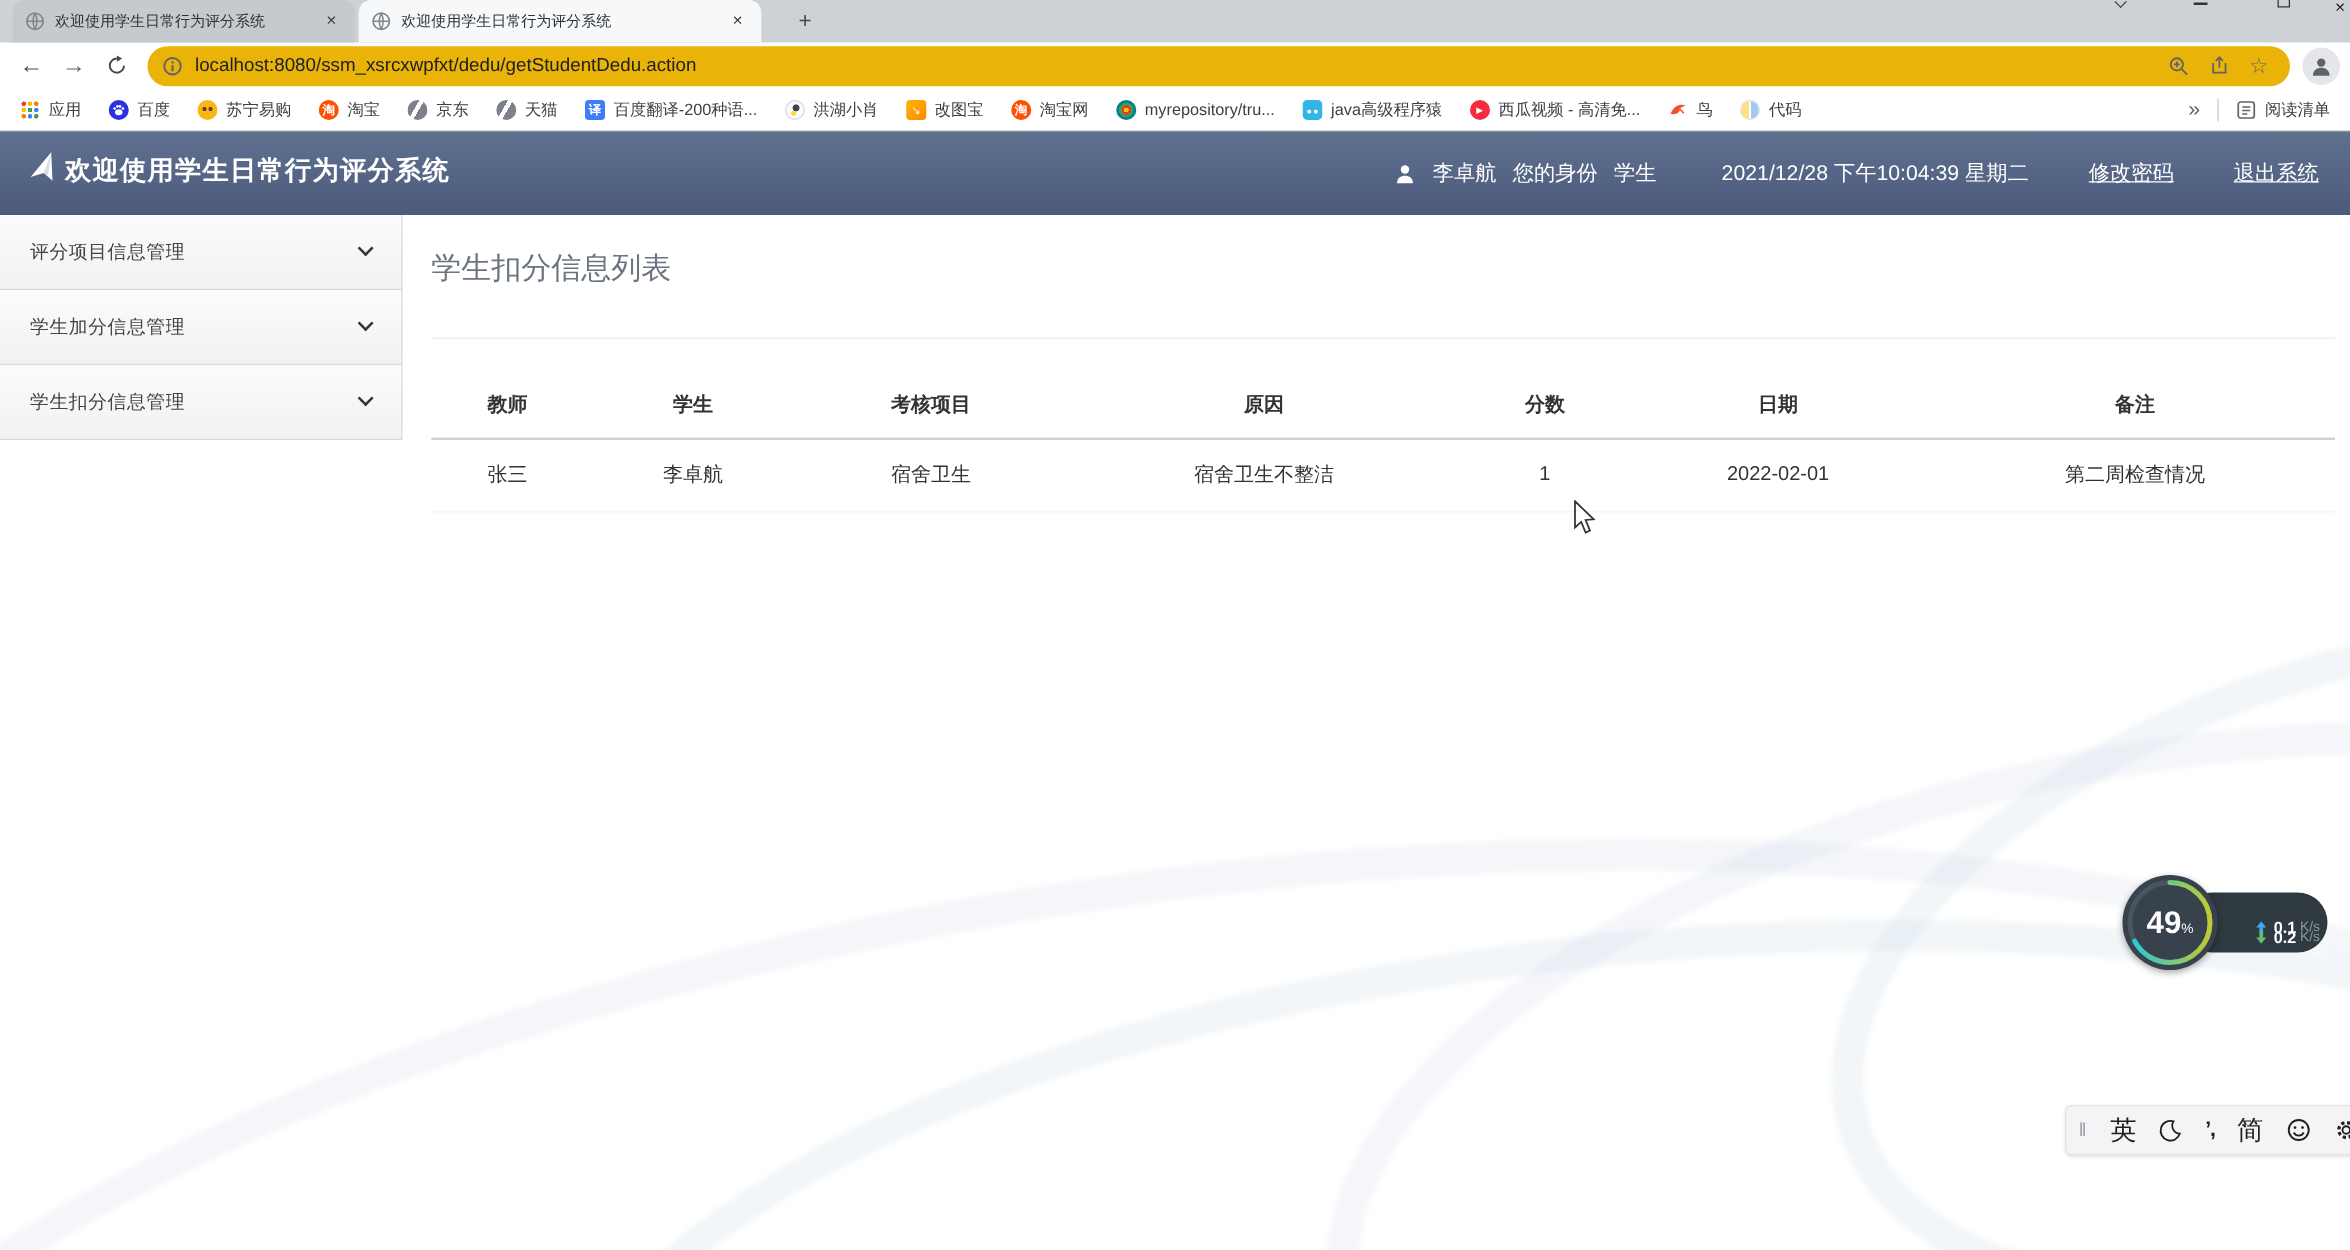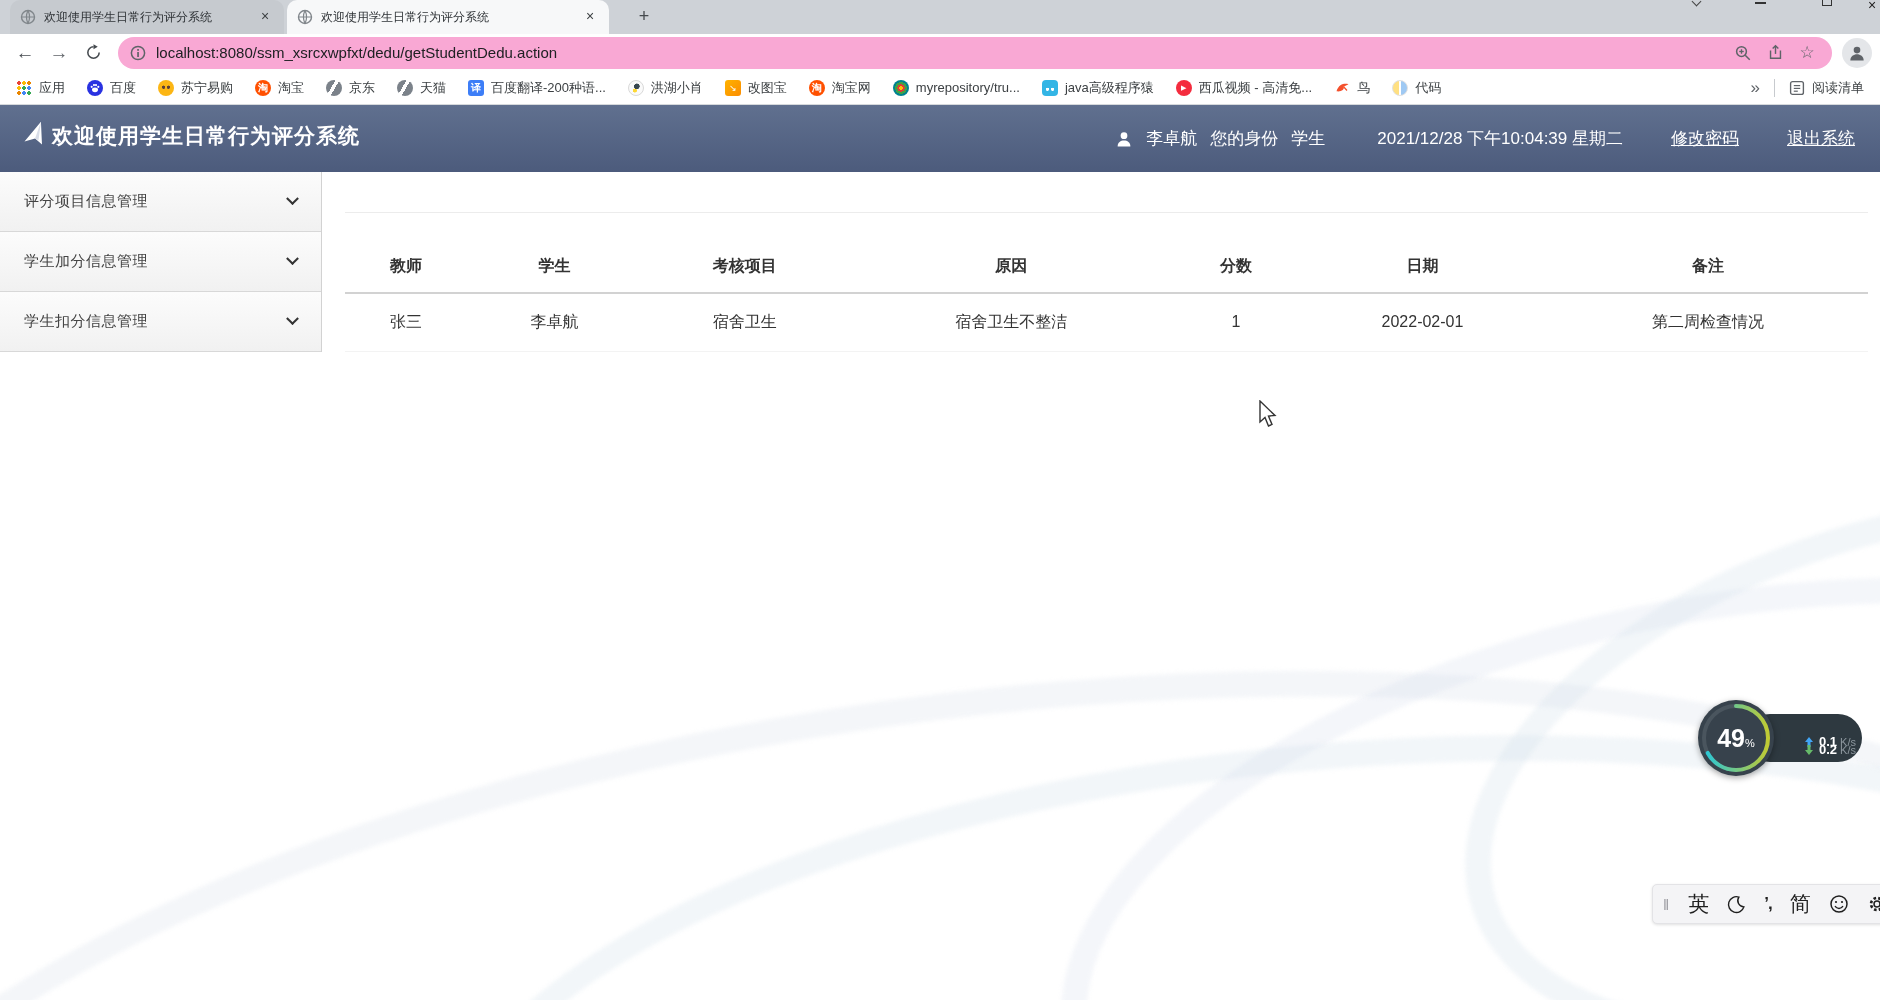--- a/index.html
+++ b/index.html
@@ -18,21 +18,21 @@
   .wc-menu { left:1690px; width:12px; height:12px; }
   .wc-menu i { display:block; width:7px; height:7px; border-right:1.6px solid #444; border-bottom:1.6px solid #444; transform:rotate(45deg); margin:1px auto; }
   .wc-min { left:1755px; width:12px; } .wc-min i { display:block; width:11px; height:2px; background:#333; margin-top:5px; }
   .wc-max { left:1822px; width:12px; } .wc-max i { display:block; width:10px; height:9px; border:1.6px solid #333; margin-top:0; }
   .wc-close { left:1868px; width:16px; font-size:14px; color:#222; }
 
   
   .toolbar { height:37px; background:#fff; display:flex; align-items:center; padding:0 8px; }
   .navbtn { width:28px; height:28px; display:flex; align-items:center; justify-content:center; font-size:19px; color:#454a4f; border-radius:50%; margin:0 3px; }
   .navbtn.fwd { color:#5f6368; }
-  .omnibox { flex:1; height:32px; background:#f9a8d4; border-radius:16px; display:flex; align-items:center; padding:0 12px; margin:0 6px 0 8px; }
+  .omnibox { flex:1; height:32px; background:#eab308; border-radius:16px; display:flex; align-items:center; padding:0 12px; margin:0 6px 0 8px; }
   .urltext { flex:1; font-size:15px; color:#202124; margin-left:10px; white-space:nowrap; overflow:hidden; }
   .boxicon { width:26px; height:26px; display:flex; align-items:center; justify-content:center; margin-left:6px; color:#5f6368; }
   .star { font-size:17px; color:#5f6368; }
   .avatar { width:30px; height:30px; border-radius:50%; background:#e4e6e9; display:flex; align-items:center; justify-content:center; margin-left:4px; }
 
   
   .bookmarks { height:34px; background:#fff; border-bottom:1px solid #d6d9dc; display:flex; align-items:center; padding:0 10px; }
   .bm { display:flex; align-items:center; margin-right:10px; padding:3px 6px; border-radius:4px;text-align:center; }
   .bm span.lbl { font-size:13px; color:#3c4043; margin-left:7px; white-space:nowrap; }
   .bmicon { width:16px; height:16px; flex:0 0 16px; border-radius:3px; display:flex; align-items:center; justify-content:center; font-size:10px; color:#fff; overflow:hidden; }
@@ -323,20 +323,21 @@
         <span class="chev"></span>
       </div>
       <div class="mitem">
         <span class="lbl">学生扣分信息管理</span>
         <span class="chev"></span>
       </div>
     </div>
   </div>
 
   <div class="content">
+    <h1 class="pagetitle">学生扣分信息列表</h1>
     <hr class="titlesep">
     <table class="data">
       <colgroup>
         <col style="width:8%">
           <col style="width:11.5%">
           <col style="width:13.5%">
           <col style="width:21.5%">
           <col style="width:8%">
           <col style="width:16.5%">
           <col style="width:21%">

